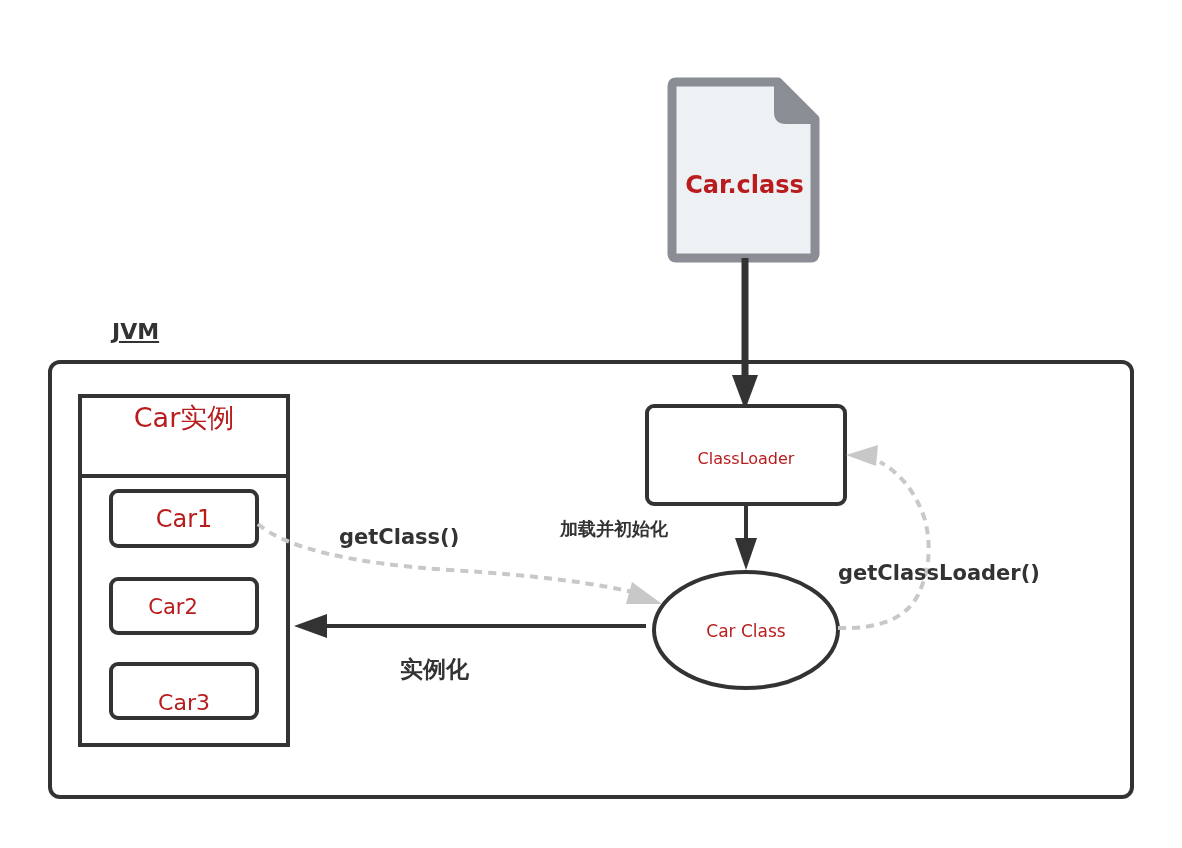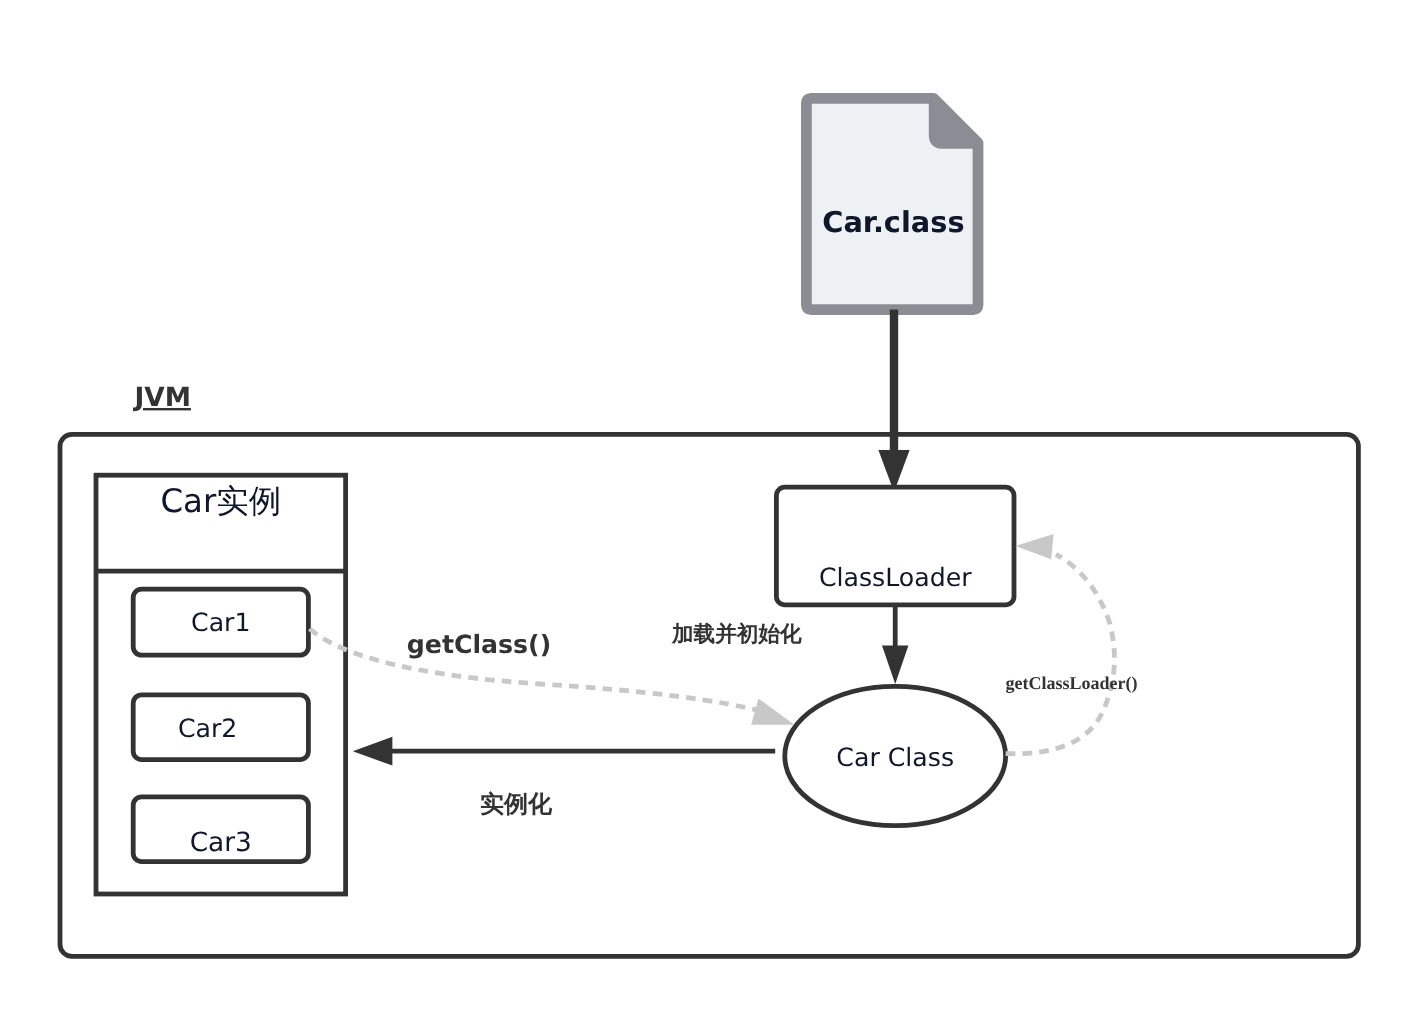--- a/index.html
+++ b/index.html
@@ -1,21 +1,21 @@
 <!DOCTYPE html>
 <html><head>
 <meta charset="utf-8">
 <style>
   html, body { margin: 0; padding: 0; background: #ffffff; }
   body { width: 1182px; height: 848px; position: relative; overflow: hidden;
          font-family: "DejaVu Sans", "Liberation Sans", sans-serif; color: #333333; }
   svg.diagram { position: absolute; left: 0; top: 0; }
   .lbl { position: absolute; white-space: nowrap; line-height: 1; }
   .bold { font-weight: bold; }
-  .node-text { position: absolute; display: flex; align-items: center; justify-content: center; color: #0f172a; }
+  .node-text { position: absolute; display: flex; align-items: center; justify-content: center; color: #b91c1c; }
 </style>
 </head>
 <body>
 
 <svg class="diagram" width="1182" height="848" viewBox="0 0 1182 848">
   <defs>
     <marker id="arrowDark" markerWidth="10" markerHeight="10" refX="9" refY="5" orient="auto" markerUnits="userSpaceOnUse" viewBox="0 0 10 10">
       <path d="M0,0 L10,5 L0,10 z" fill="#333333"></path>
     </marker>
   </defs>
@@ -64,27 +64,27 @@
     <path d="M846,455 L878,445 L876,466 Z" fill="#c8c8c8"></path>
   </g>
 </svg>
 
 <div class="node-text bold" style="left:672px; top:168px; width:145px; height:34px; font-size:24px;">Car.class</div>
 
 <div class="lbl bold" style="left:112px; top:321px; font-size:22px;text-decoration:underline;">JVM</div>
 
 <div class="node-text" style="left:80px; top:396px; width:208px; height:44px; font-size:27px;">Car实例</div>
 
-<div class="node-text" style="left:111px; top:505px; width:146px; height:28px; font-size:21px;text-align:center;">Car1</div>
+<div class="node-text" style="left:111px; top:505px; width:146px; height:28px; font-size:24px;text-align:center;">Car1</div>
 <div class="node-text" style="left:100px; top:593px; width:146px; height:28px; font-size:21px;">Car2</div>
 <div class="node-text" style="left:111px; top:688px; width:146px; height:28px; font-size:22px;">Car3</div>
 
-<div class="node-text" style="left:647px; top:467px; width:198px; height:28px; font-size:21px;text-align:right;">ClassLoader</div>
+<div class="node-text" style="left:647px; top:444px; width:198px; height:28px; font-size:16px;text-align:right;">ClassLoader</div>
 
-<div class="node-text" style="left:654px; top:617px; width:184px; height:28px; font-size:21px;">Car Class</div>
+<div class="node-text" style="left:654px; top:617px; width:184px; height:28px; font-size:17px;">Car Class</div>
 
 <div class="lbl bold" style="left:560px; top:520px; font-size:18px;">加载并初始化</div>
 
-<div class="lbl bold" style="left:400px; top:660px; font-size:20px;">实例化</div>
+<div class="lbl bold" style="left:400px; top:660px; font-size:23px;font-family:Liberation Mono, monospace;">实例化</div>
 
 <div class="lbl bold" style="left:339px; top:527px; font-size:21px;">getClass()</div>
 
-<div class="lbl bold" style="left:838px; top:563px; font-size:15px;font-family:Liberation Serif, serif;">getClassLoader()</div>
+<div class="lbl bold" style="left:838px; top:563px; font-size:21px;">getClassLoader()</div>
 
 </body></html>

